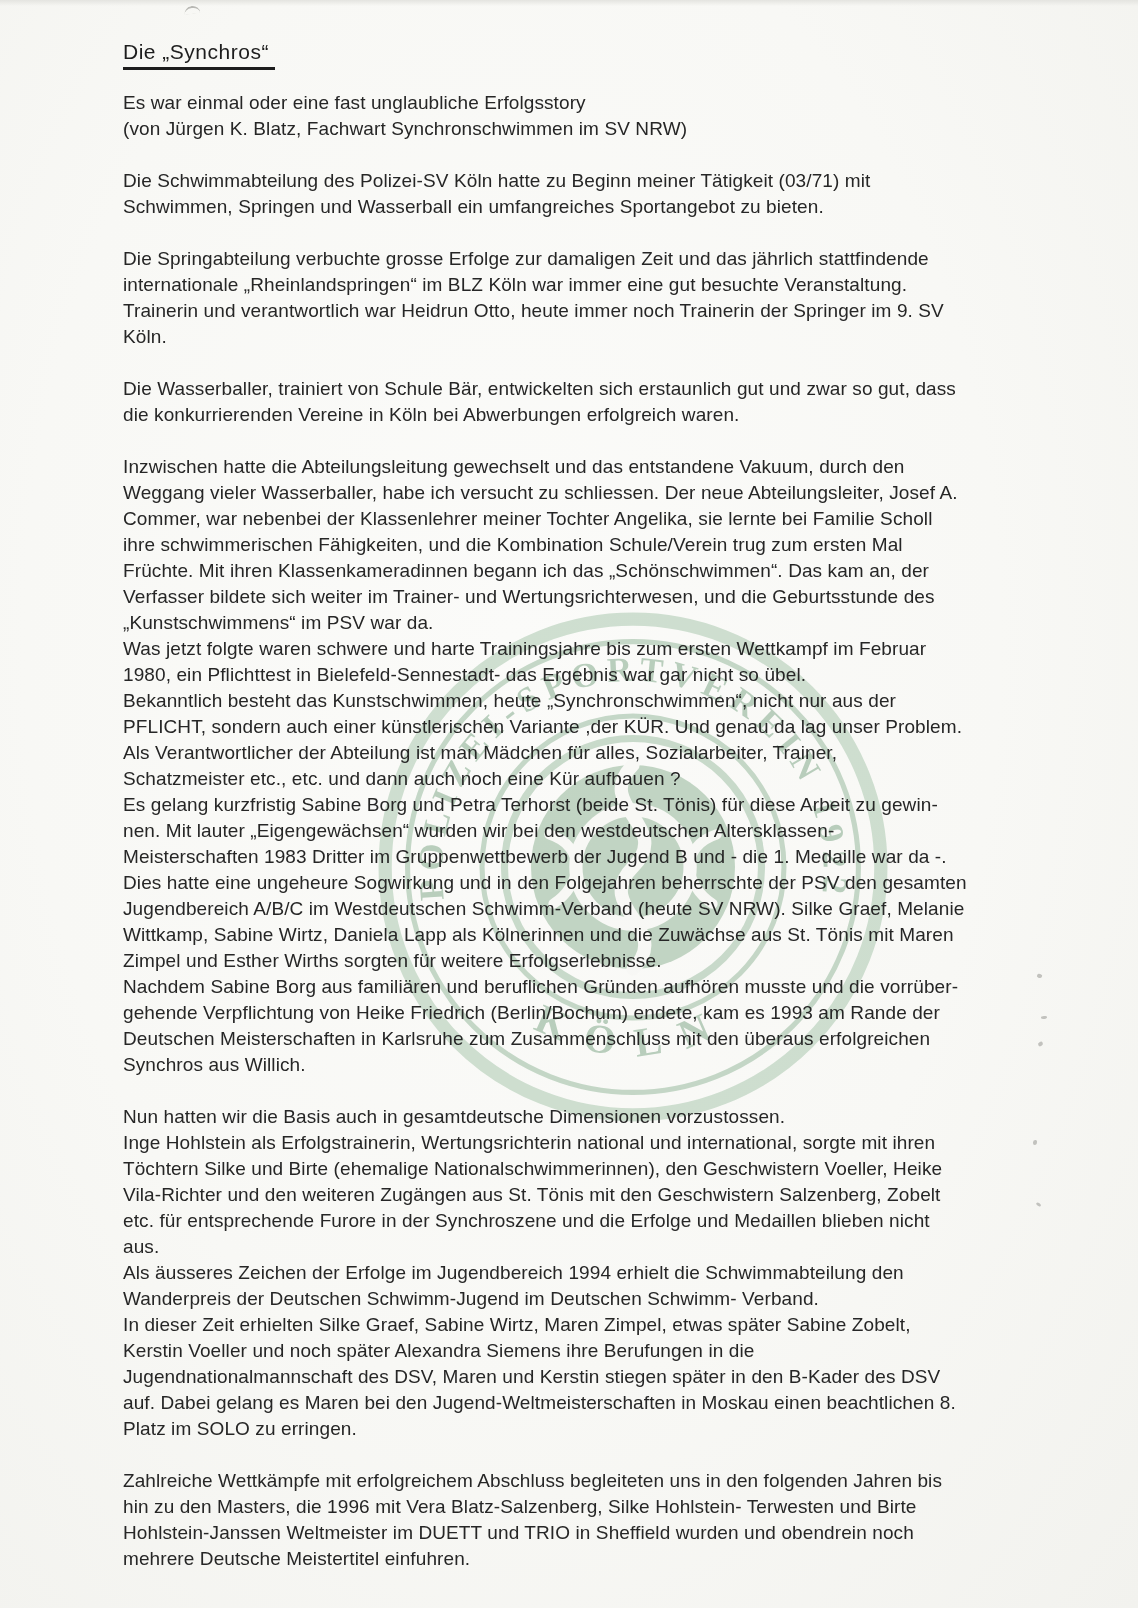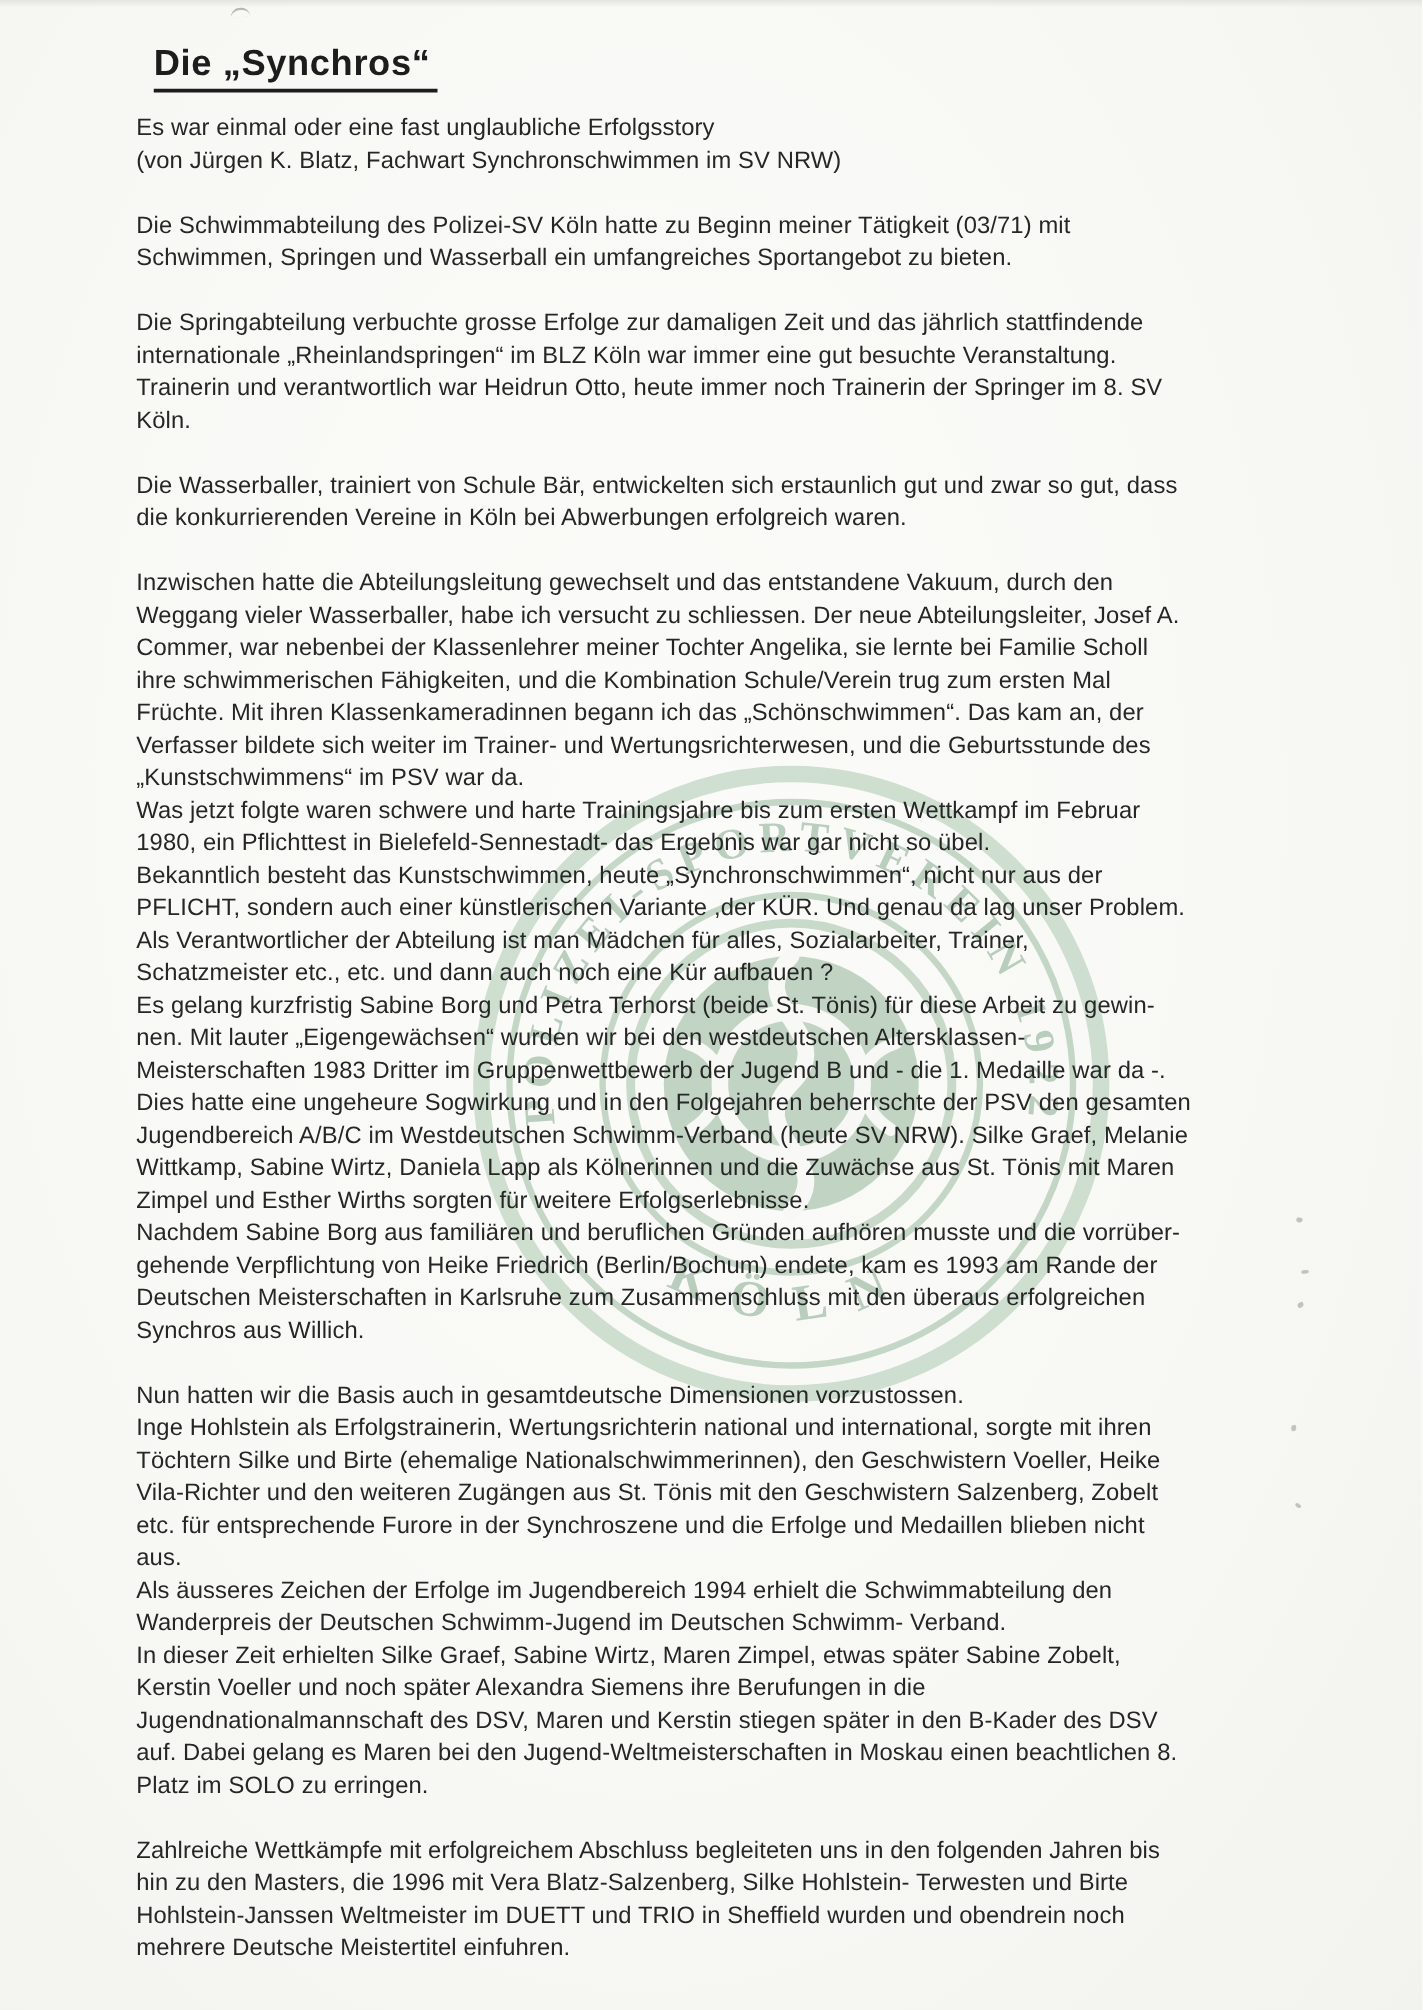--- a/index.html
+++ b/index.html
@@ -21,34 +21,34 @@
     content: "";
     position: absolute;
     left: 0; top: 0; right: 0;
     height: 6px;
     background: linear-gradient(#e4e4e0, rgba(255,255,255,0));
   }
   
   .doc-title {
     position: absolute;
     left: 123px;
-    top: 16px;
-    font-size: 29px;
-    font-weight: bold;
+    top: 26px;
+    font-size: 21px;
+    font-weight: normal;
     letter-spacing: 0.5px;
     color: #1d1d1d;
     border-bottom: 3px solid #1d1d1d;
     padding: 0 6px 3px 0;
     z-index: 3;
     white-space: pre;
   }
   
   .text-column {
     position: absolute;
-    left: 109px;
+    left: 123px;
     top: 90px;
     width: 905px;
     z-index: 3;
   }
   .text-column p {
     margin: 0 0 26px 0;
     font-size: 19px;
     line-height: 26px;
     letter-spacing: 0.1px;
     color: #262626;
@@ -137,21 +137,21 @@
 
   <h1 class="doc-title">Die „Synchros“</h1>
 
   <div class="text-column">
     <p>Es war einmal oder eine fast unglaubliche Erfolgsstory
 (von Jürgen K. Blatz, Fachwart Synchronschwimmen im SV NRW)</p>
     <p>Die Schwimmabteilung des Polizei-SV Köln hatte zu Beginn meiner Tätigkeit (03/71) mit
 Schwimmen, Springen und Wasserball ein umfangreiches Sportangebot zu bieten.</p>
     <p>Die Springabteilung verbuchte grosse Erfolge zur damaligen Zeit und das jährlich stattfindende
 internationale „Rheinlandspringen“ im BLZ Köln war immer eine gut besuchte Veranstaltung.
-Trainerin und verantwortlich war Heidrun Otto, heute immer noch Trainerin der Springer im 8. SV
+Trainerin und verantwortlich war Heidrun Otto, heute immer noch Trainerin der Springer im 9. SV
 Köln.</p>
     <p>Die Wasserballer, trainiert von Schule Bär, entwickelten sich erstaunlich gut und zwar so gut, dass
 die konkurrierenden Vereine in Köln bei Abwerbungen erfolgreich waren.</p>
     <p>Inzwischen hatte die Abteilungsleitung gewechselt und das entstandene Vakuum, durch den
 Weggang vieler Wasserballer, habe ich versucht zu schliessen. Der neue Abteilungsleiter, Josef A.
 Commer, war nebenbei der Klassenlehrer meiner Tochter Angelika, sie lernte bei Familie Scholl
 ihre schwimmerischen Fähigkeiten, und die Kombination Schule/Verein trug zum ersten Mal
 Früchte. Mit ihren Klassenkameradinnen begann ich das „Schönschwimmen“. Das kam an, der
 Verfasser bildete sich weiter im Trainer- und Wertungsrichterwesen, und die Geburtsstunde des
 „Kunstschwimmens“ im PSV war da.

